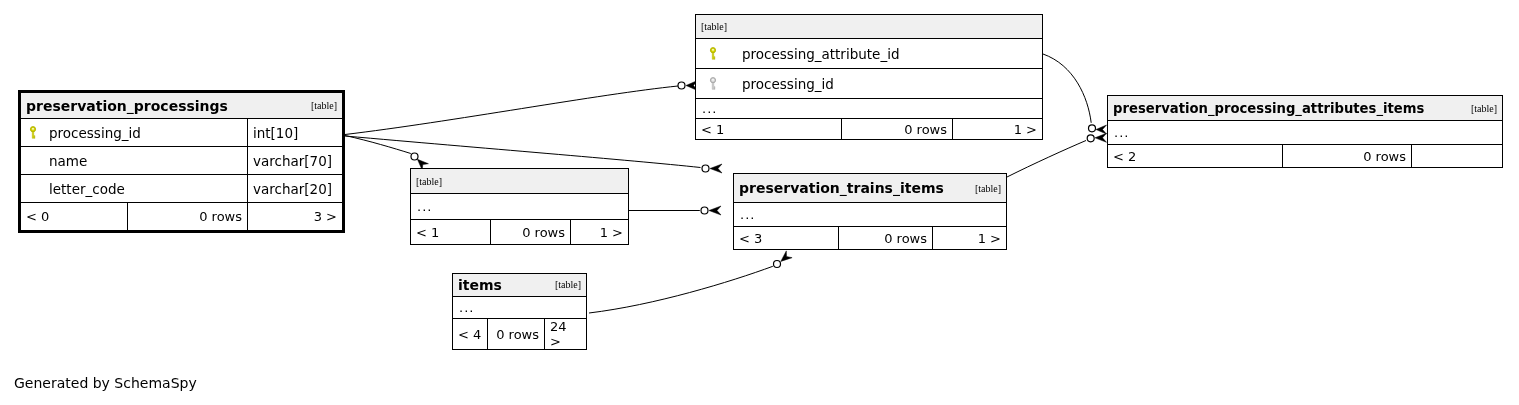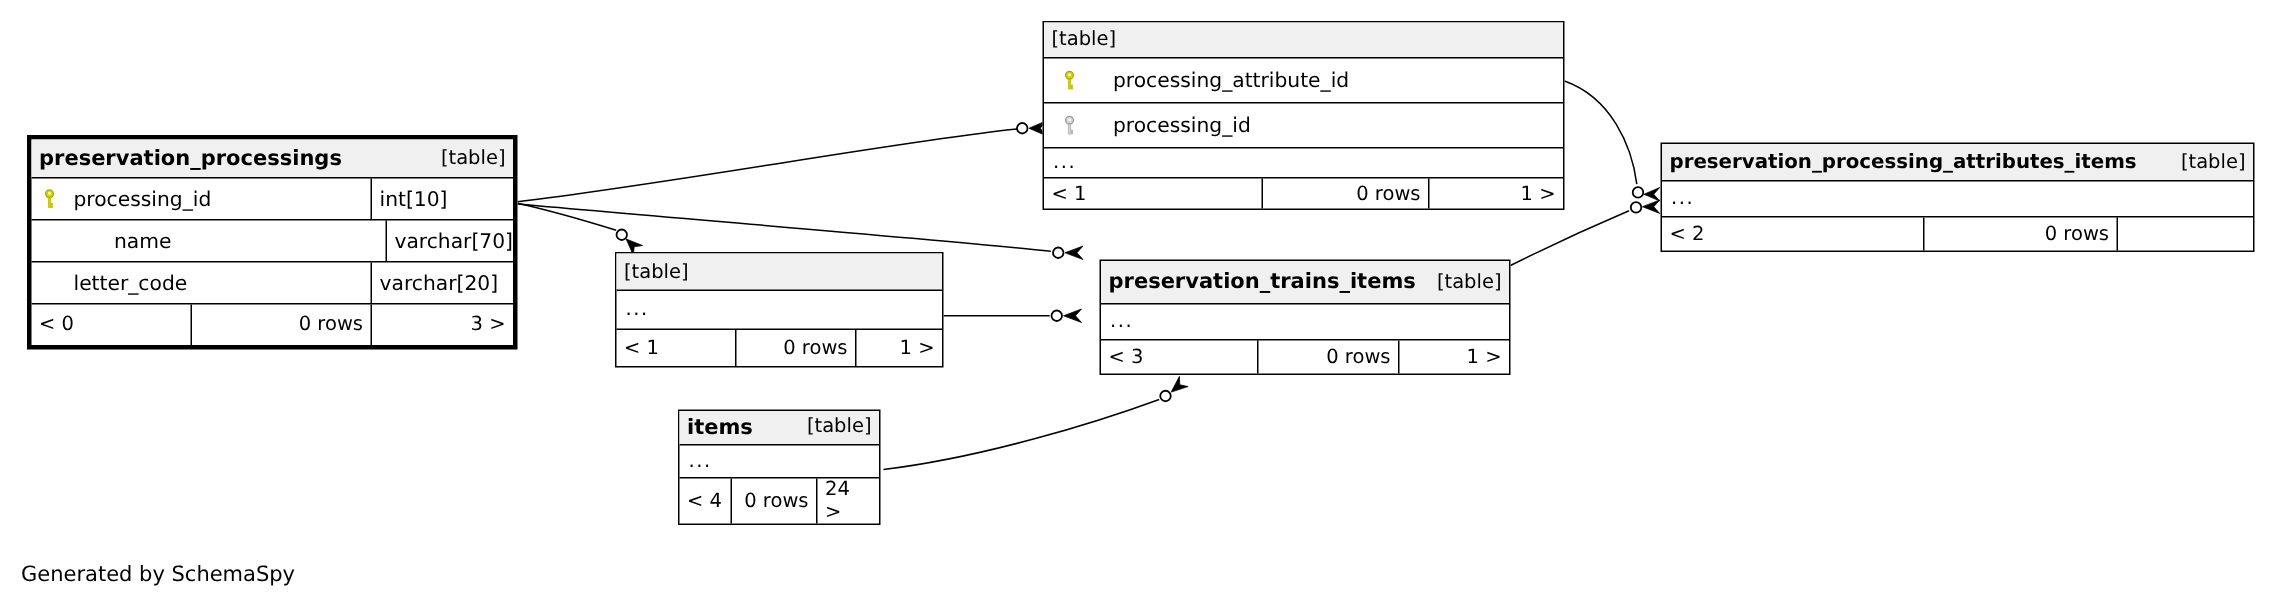--- a/index.html
+++ b/index.html
@@ -12,21 +12,21 @@
   #edges { position:absolute; left:0; top:0; width:1519px; height:405px; }
   #edges path { fill:none; stroke:#000; stroke-width:1; }
   #edges circle { fill:#fff; stroke:#000; stroke-width:1.2; }
   #edges polygon { fill:#000; stroke:#000; stroke-width:0.5; }
 
   .tbl { position:absolute; background:#fff; border:1px solid #000; display:flex; flex-direction:column; }
   .tbl.thick { border-width:3px; }
   .t-title { background:#f0f0f0; border-bottom:1px solid #000; display:flex;
              justify-content:space-between; align-items:center; padding:0 5px; overflow:hidden; }
   .t-name { font-weight:bold; font-size:14px; white-space:nowrap; overflow:hidden; }
-  .t-tag  { font-size:13px; white-space:nowrap; flex:none; }
+  .t-tag  { font-size:10px; white-space:nowrap; flex:none;font-family:Liberation Serif, serif; }
   .tight .t-name { font-size:13.2px; }
   .t-row { border-bottom:1px solid #000; display:flex; align-items:center; font-size:13.5px; }
   .t-row:last-child, .t-footer:last-child { border-bottom:none; }
   .namecell { display:flex; align-items:center; height:100%; border-right:1px solid #000; }
   .typecell { flex:1; padding-left:5px; font-size:13.5px; }
   .iconslot { width:12px; margin:0 9px 0 7px; flex:none; display:flex; align-items:center; }
   .wide-gap .iconslot { margin:0 22px 0 12px; }
   .more-row { padding-left:6px; font-size:13px; letter-spacing:1px; }
   .t-footer { display:flex; align-items:stretch; font-size:13px; }
   .f-cell { border-right:1px solid #000; padding:0 5px; display:flex; align-items:center; }
@@ -90,21 +90,21 @@
           <svg viewBox="0 0 12 16" width="10" height="15">
             <circle cx="6" cy="4" r="3.1" fill="#d6d600" stroke="#a8a800" stroke-width="1"></circle>
             <circle cx="6" cy="3.6" r="1.1" fill="#ffffff"></circle>
             <path d="M5.1,6.8 h1.8 v5 h1.5 v1.3 h-1.5 v0.7 h1.5 v1.2 h-3.3 z" fill="#d6d600" stroke="#a8a800" stroke-width="0.5"></path>
           </svg>
         </span>
         <span>processing_id</span>
       </span>
       <span class="typecell">int[10]</span>
     </div>
-    <div class="t-row" style="height:28px;padding-left:27px;">
+    <div class="t-row" style="height:28px;">
       <span class="namecell" style="width:227px;">
         <span class="iconslot"></span>
         <span>name</span>
       </span>
       <span class="typecell">varchar[70]</span>
     </div>
     <div class="t-row" style="height:28px;">
       <span class="namecell" style="width:227px;">
         <span class="iconslot"></span>
         <span>letter_code</span>

